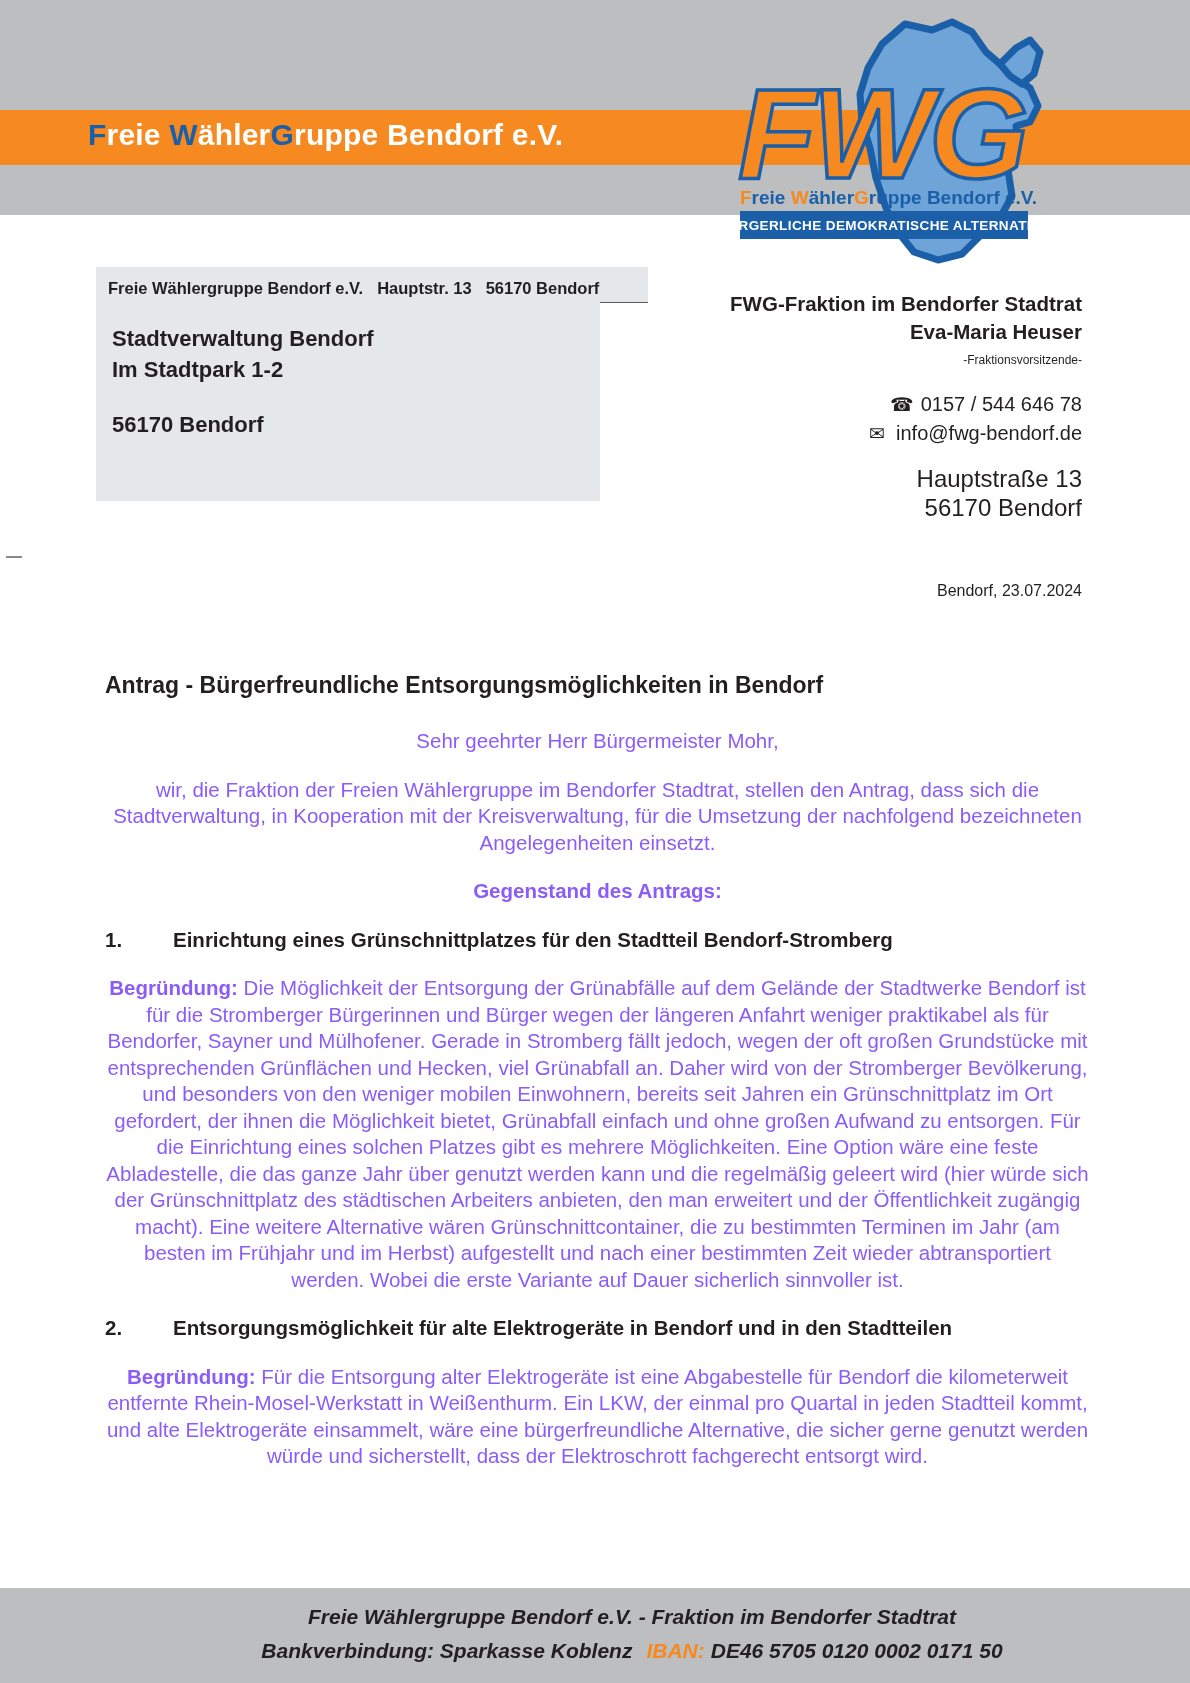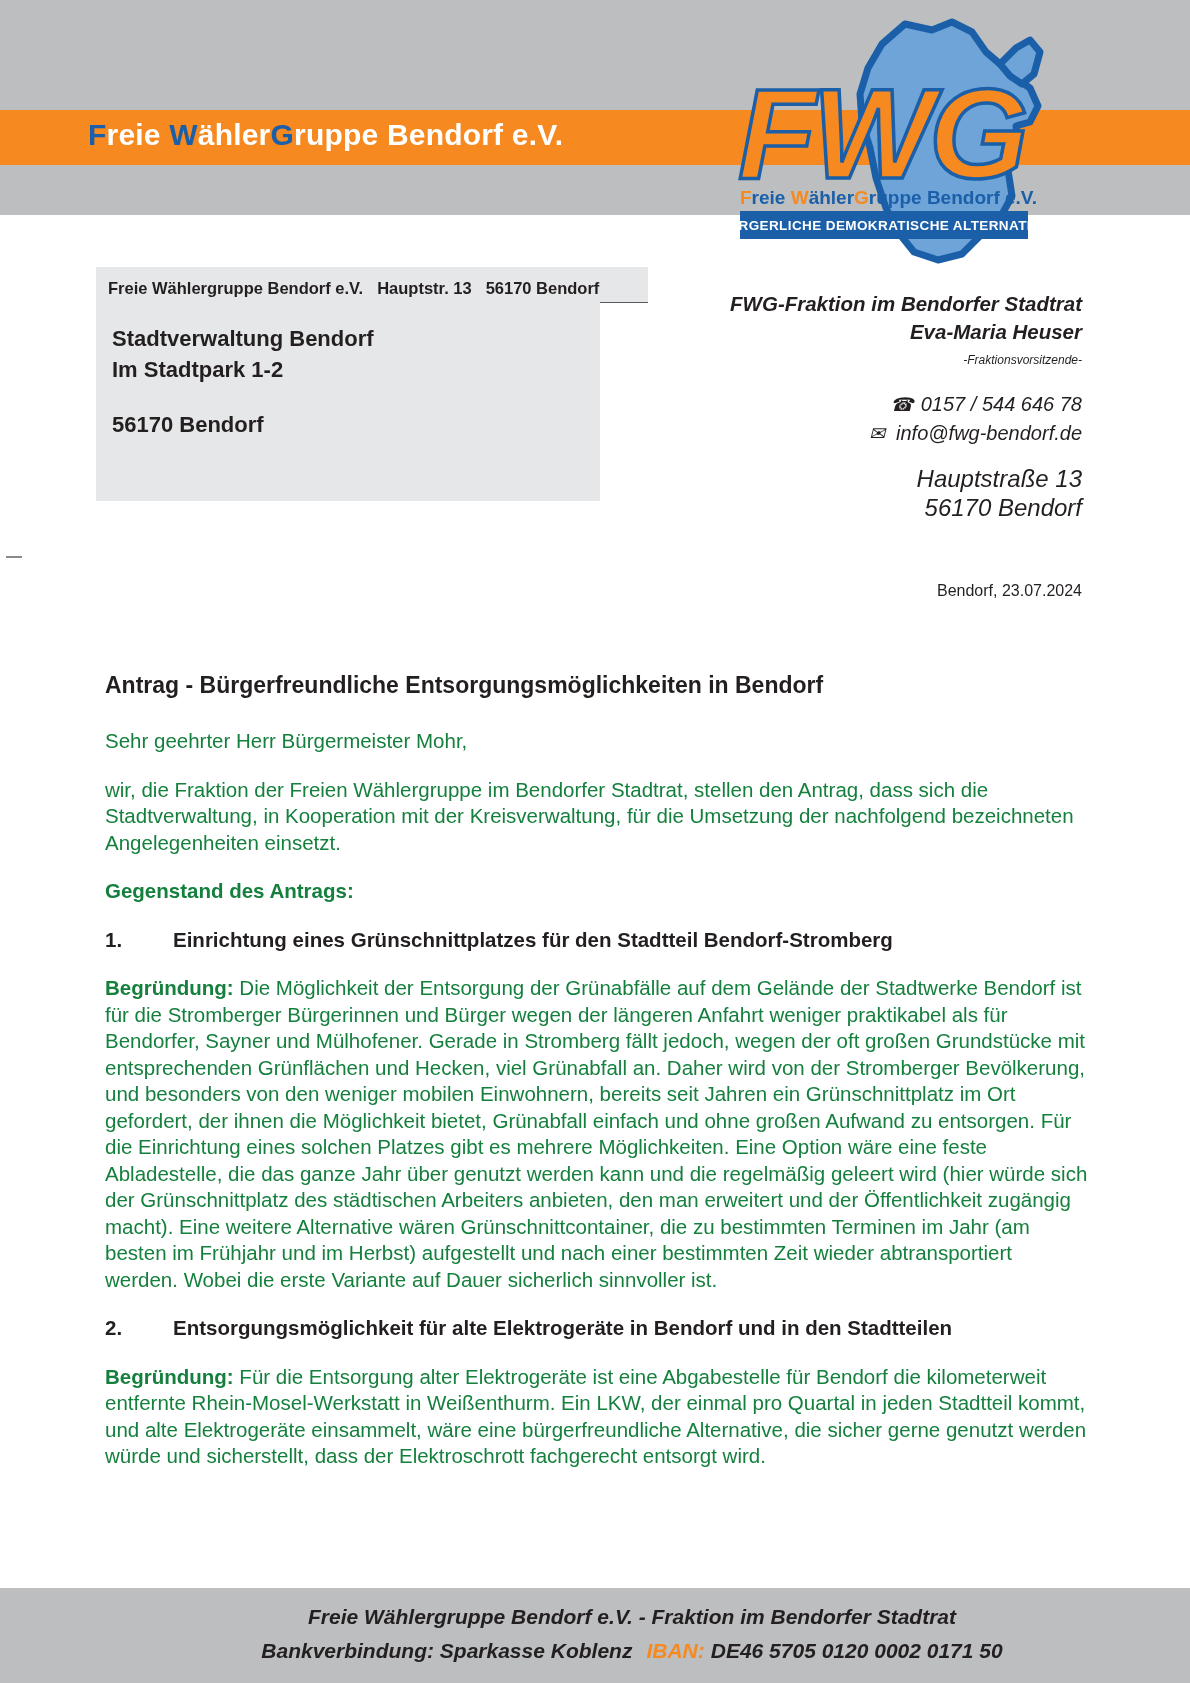--- a/index.html
+++ b/index.html
@@ -91,21 +91,20 @@
     width: 16px; height: 2px;
     background: #8a8a8a;
   }
 
   
   .contact {
     position: absolute;
     right: 108px; top: 290px;
     width: 430px;
     text-align: right;
-    font-style: italic;
   }
   .contact .c-bold {
     font-size: 20.5px;
     font-weight: bold;
     line-height: 28px;
     white-space: nowrap;
   }
   .contact .c-reg {
     font-size: 12px;
     line-height: 28px;
@@ -150,21 +149,22 @@
   }
   .body-area {
     position: absolute;
     left: 105px; top: 728px;
     width: 985px;
   }
   .body-area p {
     margin: 0 0 22px 0;
     font-size: 20.5px;
     line-height: 26.5px;
-    color: #15803d;
+    color: #8b5cf6;
+    text-align: center;
   }
   .body-area .b { font-weight: bold; }
   .body-area .heading {
     font-weight: bold;
     font-size: 20.5px;
   }
   .numbered {
     display: flex;
     margin: 0 0 22px 0;
     font-weight: bold;

